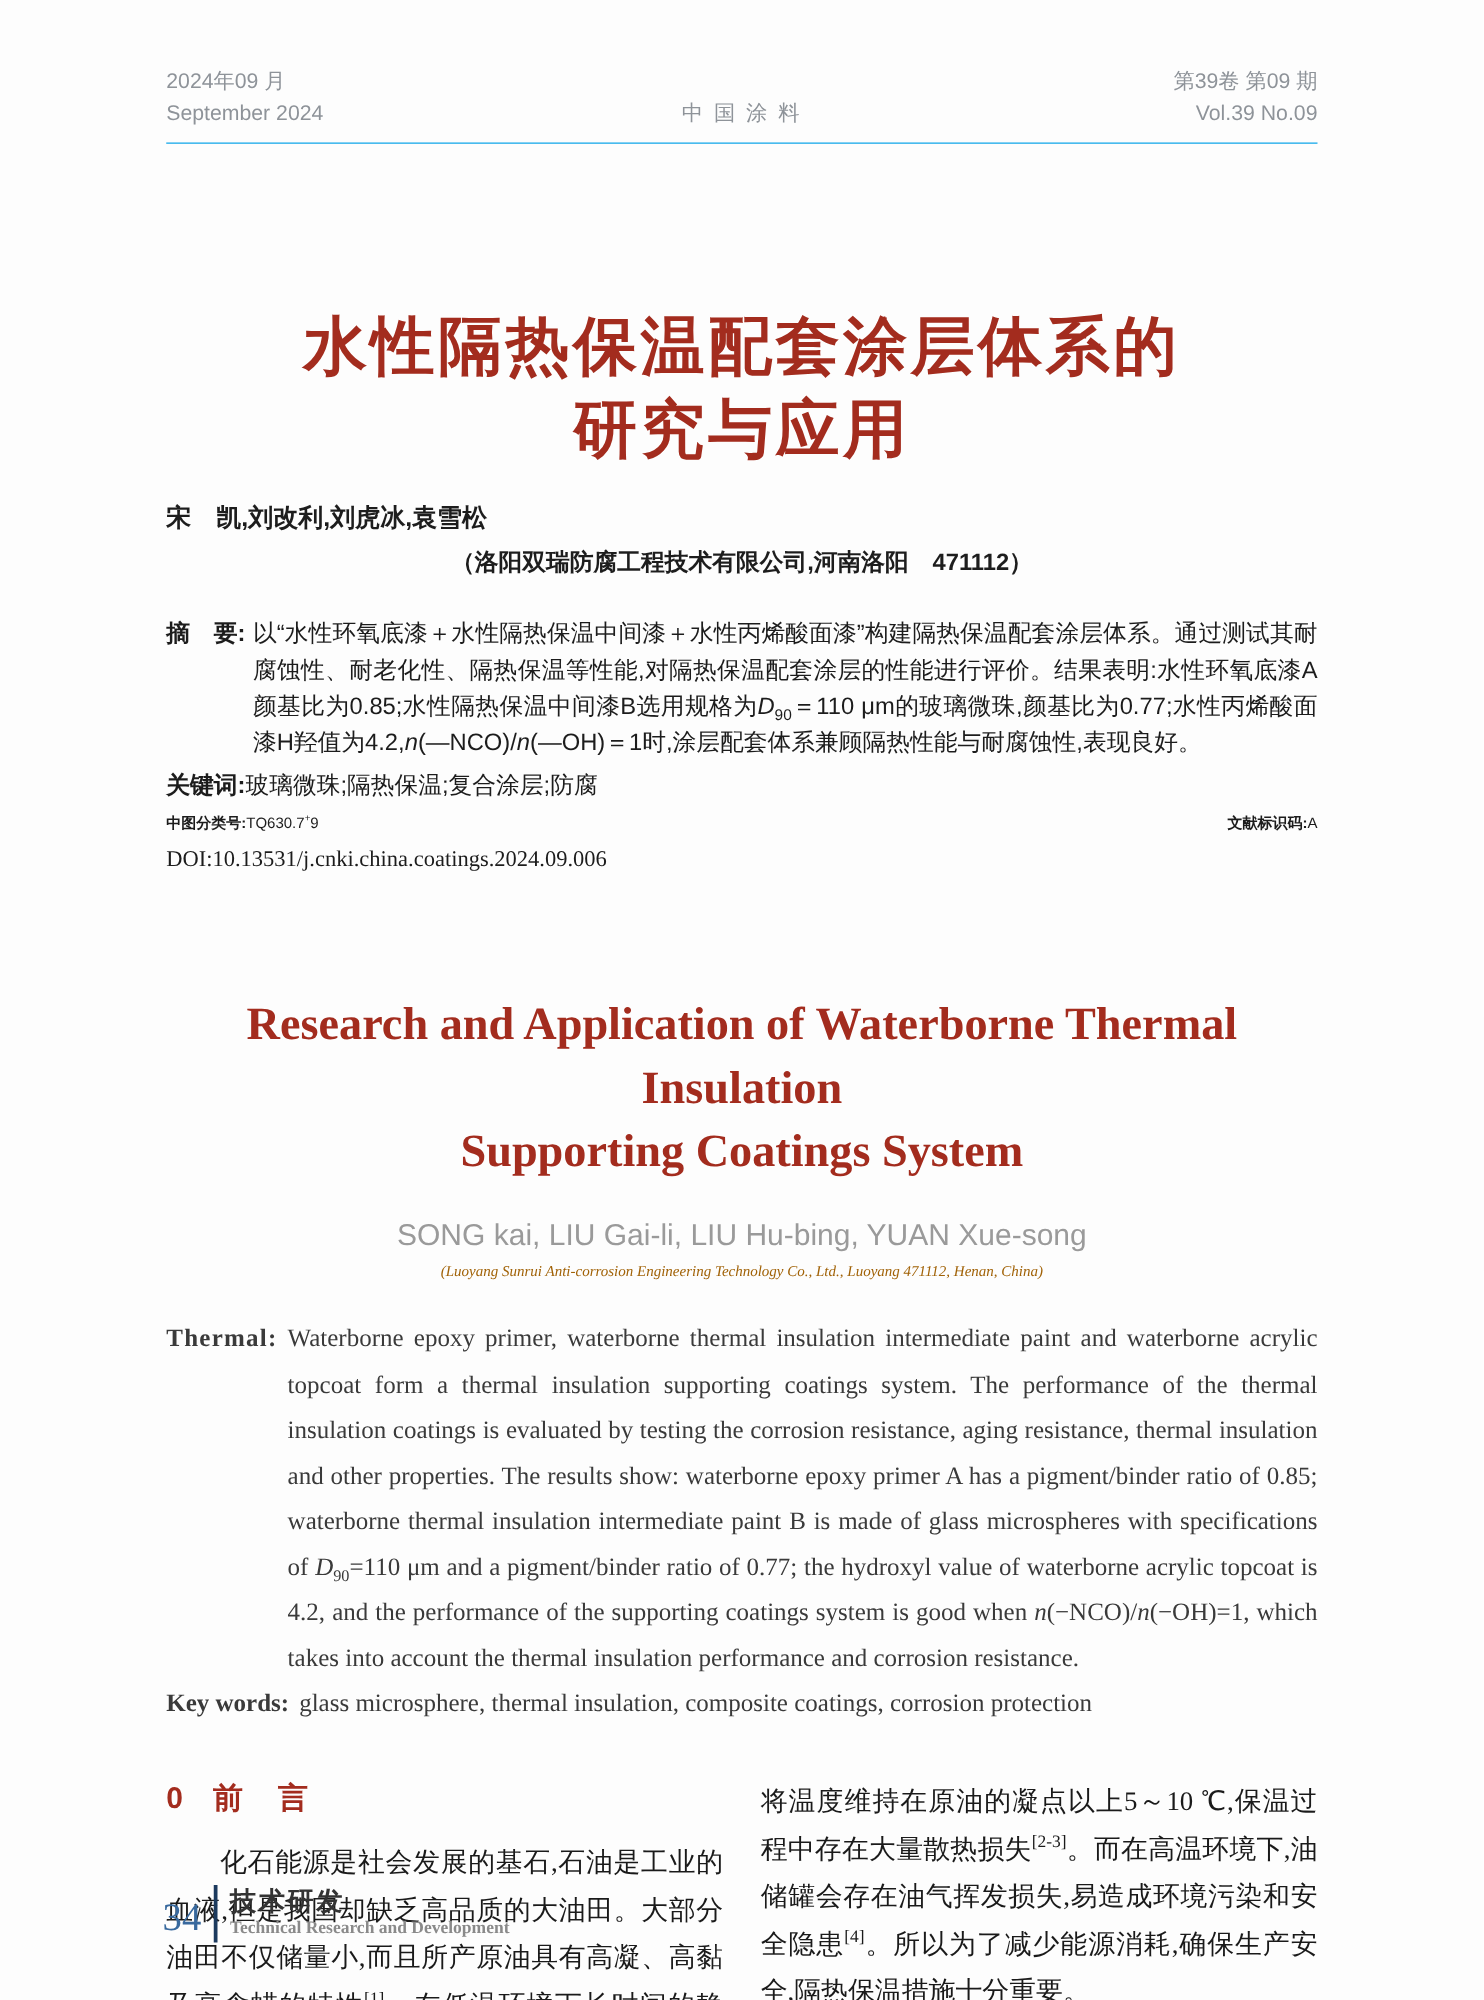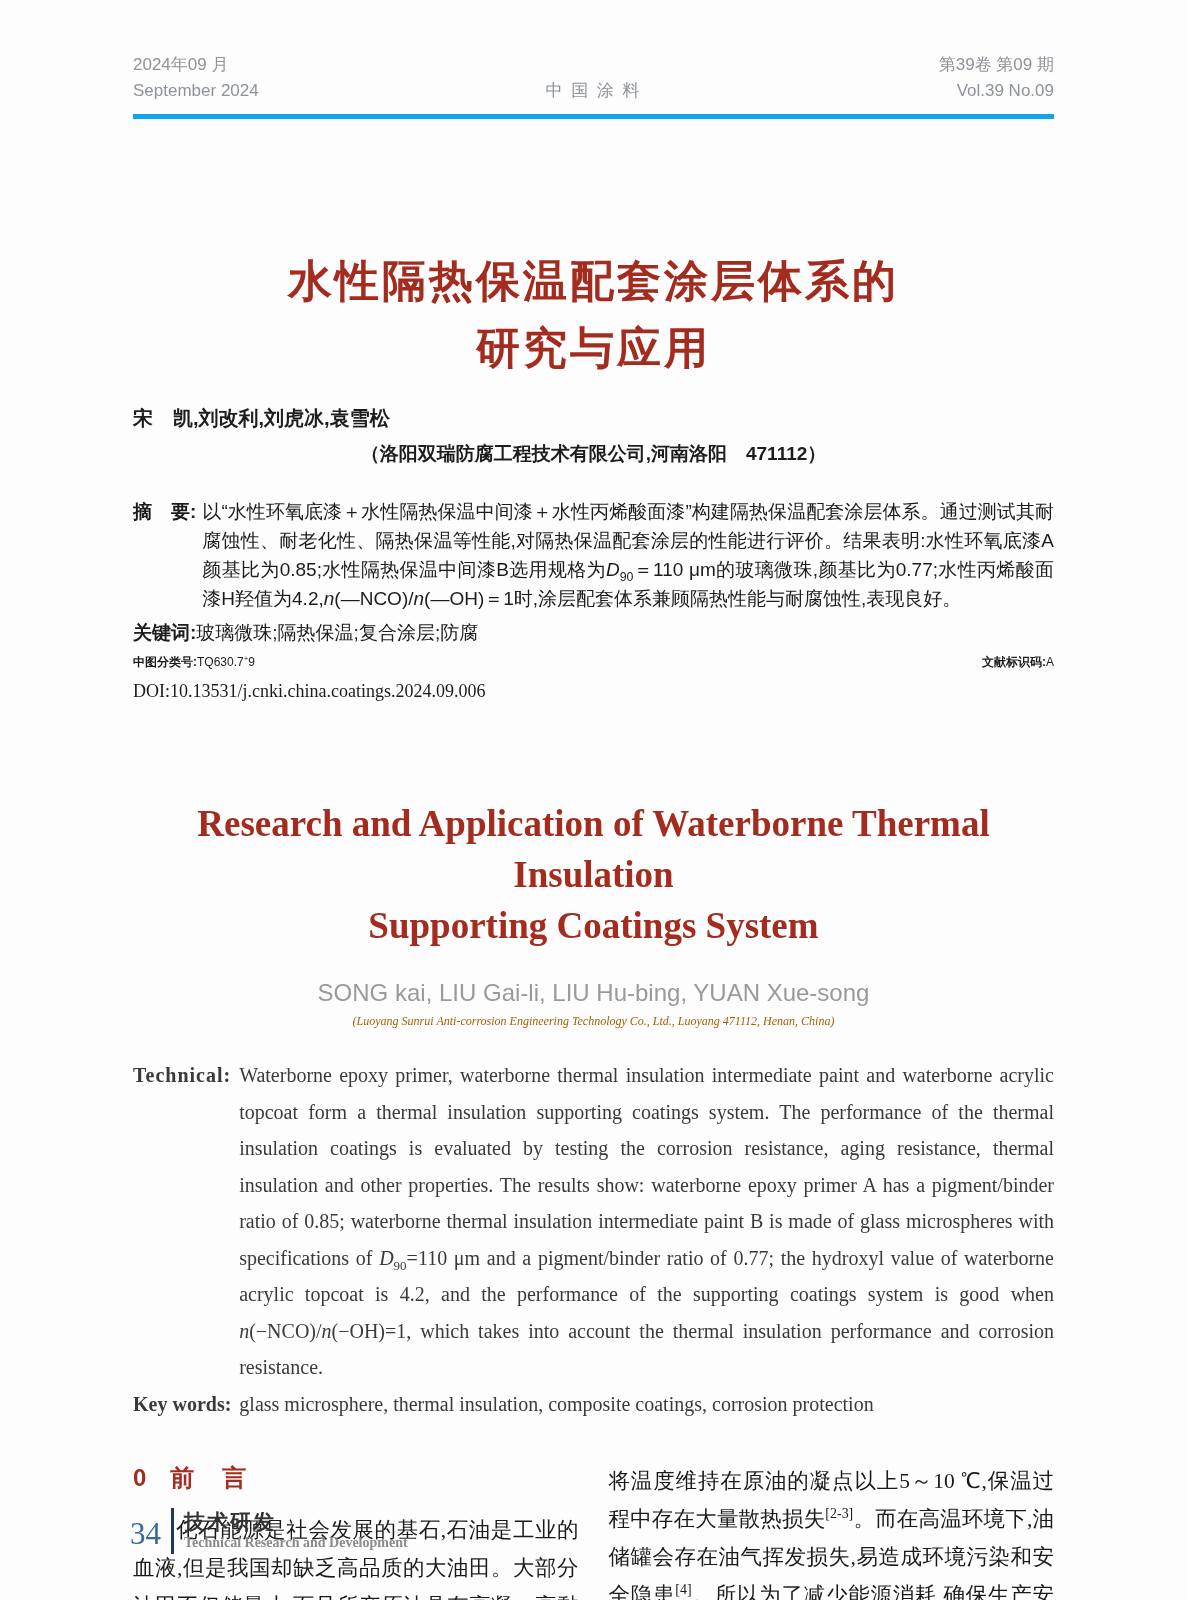--- a/index.html
+++ b/index.html
@@ -15,40 +15,40 @@
   }
   .content { margin: 0 133px; }
 
   
   .jheader {
     display: flex;
     justify-content: space-between;
     align-items: flex-end;
     padding-top: 52px;
     padding-bottom: 10px;
-    border-bottom: 5px solid #0ea5e9;
+    border-bottom: 1px solid #0ea5e9;
     color: #8e9399;
     font-family: "Liberation Sans", sans-serif;
     font-size: 17px;
     line-height: 26px;
   }
   .jheader .hcol { width: 33%; }
   .jheader .h-left { text-align: left; }
   .jheader .h-center { text-align: center; letter-spacing: 2px; }
   .jheader .h-center .en { letter-spacing: 0; }
   .jheader .h-right { text-align: right; }
 
   
   .title-zh {
     margin-top: 128px;
     text-align: center;
     color: #a32c1e;
     font-family: "Liberation Sans", sans-serif;
     font-weight: bold;
-    font-size: 44px;
+    font-size: 51px;
     line-height: 67px;
     letter-spacing: 3px;
   }
   .authors-zh {
     margin-top: 24px;
     text-align: left;
     font-family: "Liberation Sans", sans-serif;
     font-weight: bold;
     font-size: 20px;
     color: #1d1d1d;
@@ -253,21 +253,21 @@
 
     <div class="title-en">
       <div>Research and Application of Waterborne Thermal Insulation</div>
       <div>Supporting Coatings System</div>
     </div>
 
     <div class="authors-en">SONG kai, LIU Gai-li, LIU Hu-bing, YUAN Xue-song</div>
     <div class="affil-en">(Luoyang Sunrui Anti-corrosion Engineering Technology Co., Ltd., Luoyang 471112, Henan, China)</div>
 
     <div class="abstract-en hang">
-      <span class="hang-label">Technical:</span>
+      <span class="hang-label">Thermal:</span>
       <span class="hang-text"><span>Waterborne epoxy primer, waterborne thermal insulation intermediate paint and waterborne acrylic topcoat form a thermal insulation supporting coatings system. The performance of the thermal insulation coatings is evaluated by testing the corrosion resistance, aging resistance, thermal insulation and other properties. The results show: waterborne epoxy primer A has a pigment/binder ratio of 0.85; waterborne thermal insulation intermediate paint B is made of glass  microspheres with specifications of </span><i>D</i><sub>90</sub><span>=110 μm and a pigment/binder ratio of 0.77; the hydroxyl value of waterborne acrylic topcoat is 4.2, and the performance of the supporting coatings system is good when </span><i>n</i><span>(−NCO)/</span><i>n</i><span>(−OH)=1, which takes into account the thermal insulation performance and corrosion resistance.</span></span>
     </div>
 
     <div class="keywords-en hang">
       <span class="hang-label">Key words:</span>
       <span class="hang-text">glass microsphere, thermal insulation, composite coatings, corrosion protection</span>
     </div>
 
     <div class="body-cols">
       <div class="bcol">

